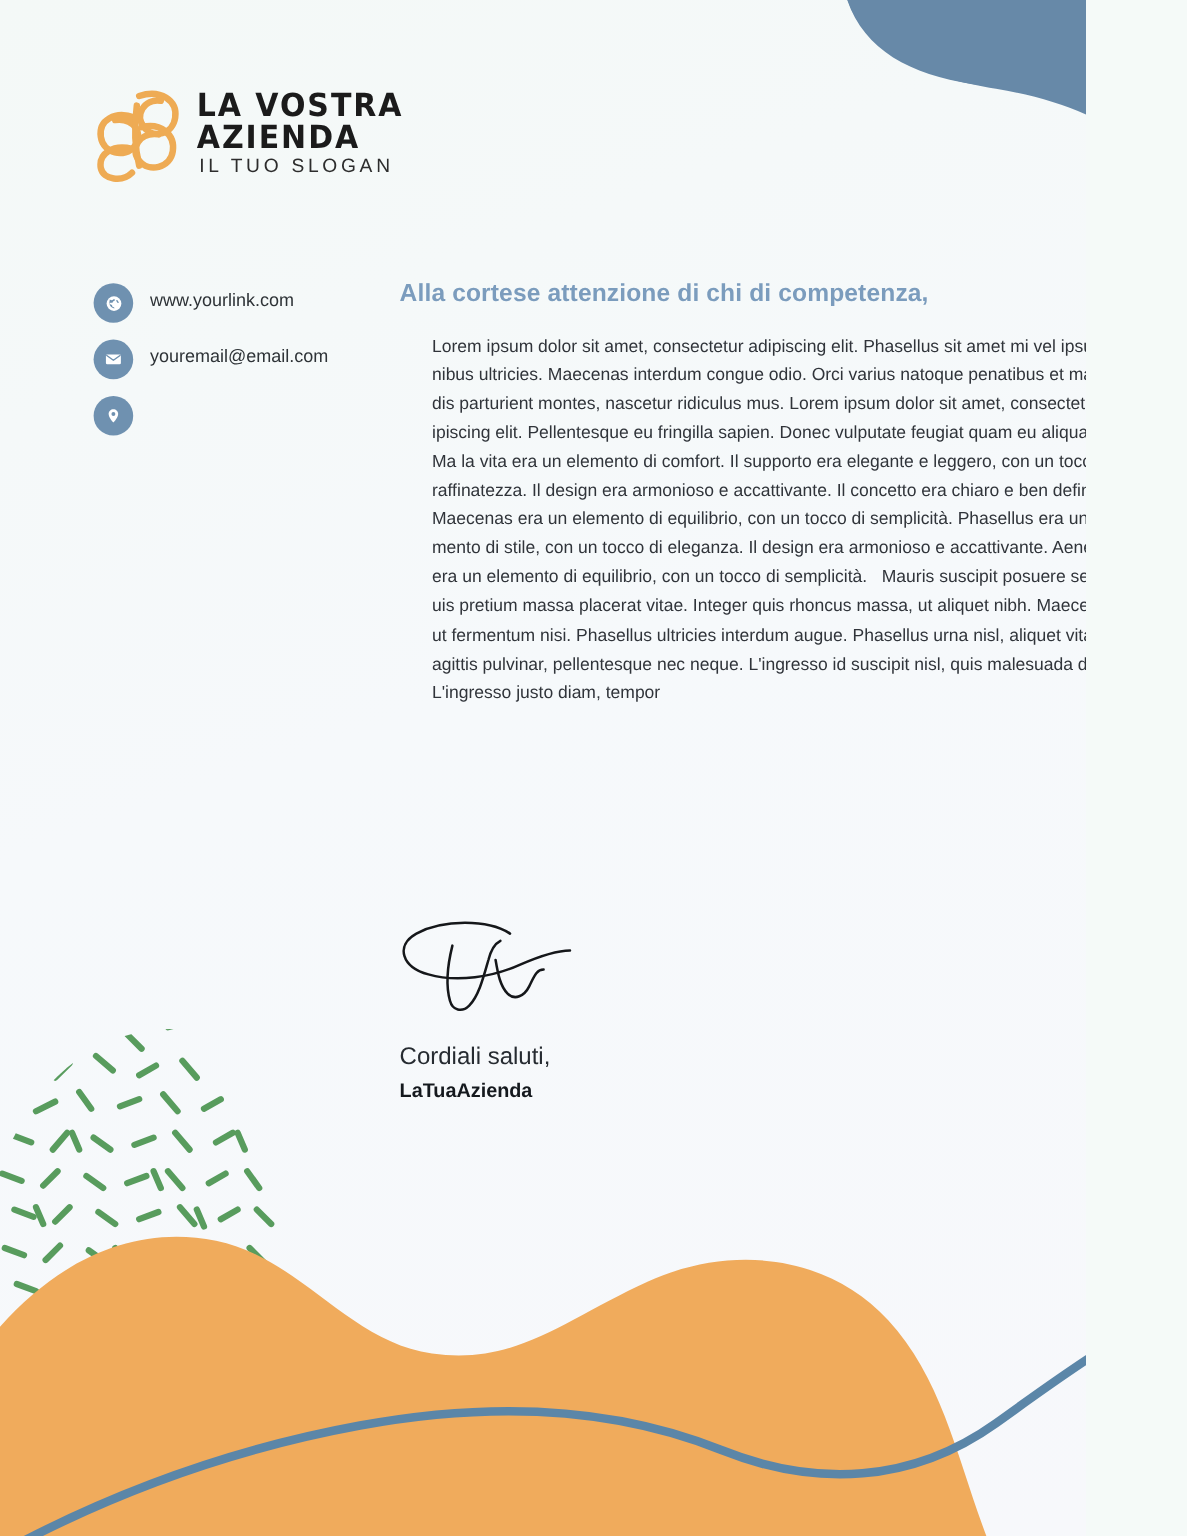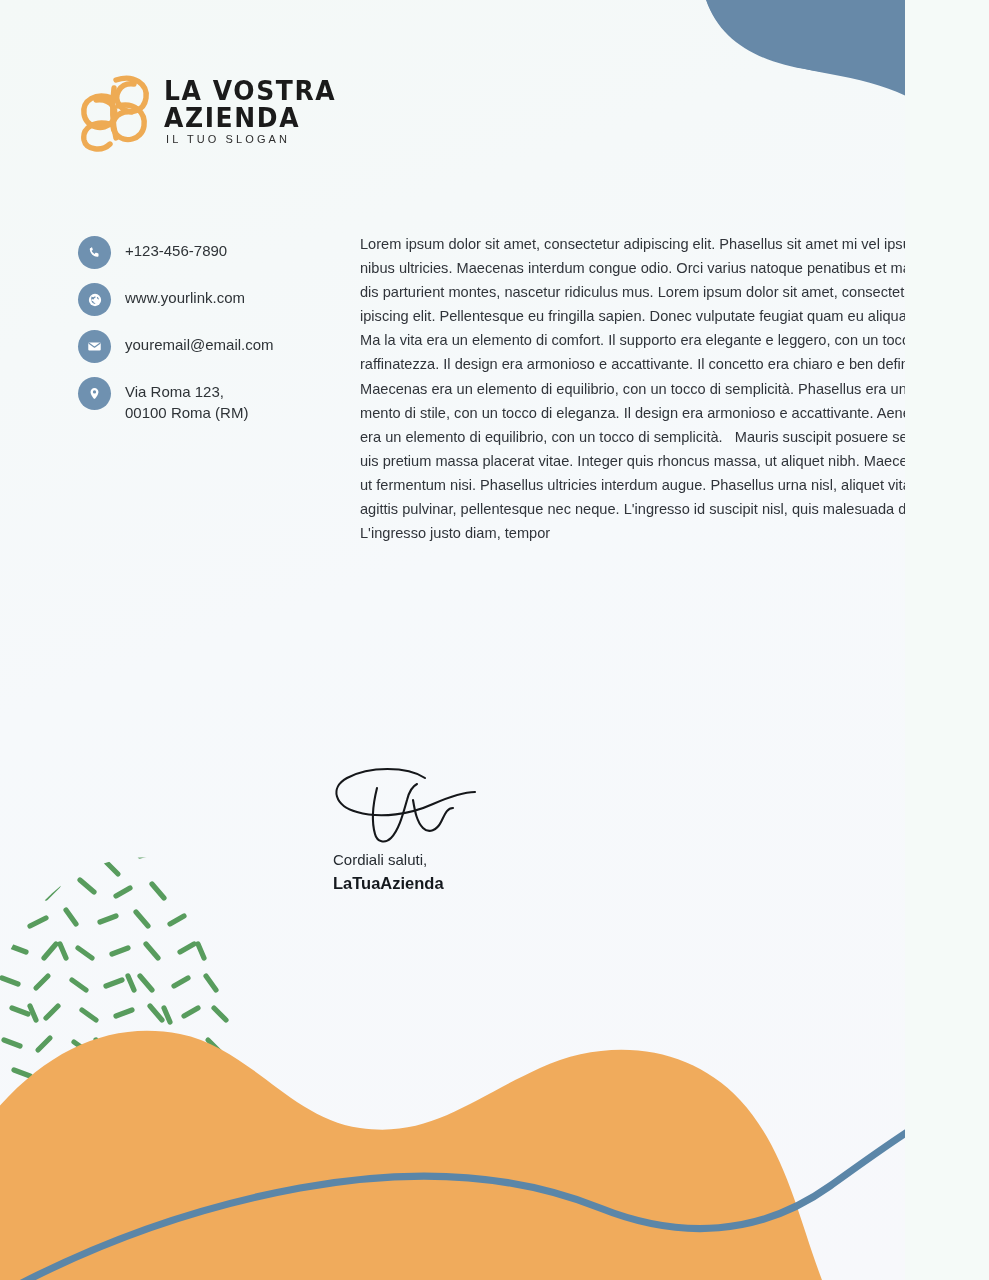--- a/index.html
+++ b/index.html
@@ -61,21 +61,21 @@
     letter-spacing: 1.6px;
     color: #1b1b1b;
     line-height: 1.08;
     transform: scaleY(1.06);
     transform-origin: left center;
   }
   #logo-slogan {
     margin-top: 2px;
     margin-left: 2px;
     font-family: "Liberation Sans", sans-serif;
-    font-size: 11px;
+    font-size: 16px;
     letter-spacing: 3.1px;
     color: #2d2d2d;
     font-weight: normal;
   }
 
   
   #contact-list {
     position: absolute;
     left: 78px;
     top: 236px;
@@ -144,22 +144,22 @@
 
   
   #signature-block {
     position: absolute;
     left: 333px;
     top: 762px;
     z-index: 5;
   }
   #signature-mark { display: block; margin-left: -4px; }
   #sign-off {
-    margin-top: 0;
-    font-size: 15px;
+    margin-top: 18px;
+    font-size: 20px;
     color: #262b31;
     line-height: 1.55;
   }
   #sign-company {
     font-size: 16.5px;
     font-weight: bold;
     color: #15191e;
     line-height: 1.55;
   }
 </style>
@@ -269,28 +269,20 @@
     </svg>
     <div id="logo-text">
       <div class="logo-line">LA VOSTRA</div>
       <div class="logo-line">AZIENDA</div>
       <div id="logo-slogan">IL TUO SLOGAN</div>
     </div>
   </div>
 
   <div id="contact-list">
 
-    <div class="contact-row">
-      <span class="contact-icon">
-        <svg viewBox="0 0 24 24" width="17" height="17">
-          <path fill="#ffffff" d="M7.5 4.2c.7 0 1.1.4 1.3 1l.7 2.2c.2.6 0 1.1-.4 1.4l-1.2.9c.9 1.9 2.4 3.4 4.3 4.3l.9-1.2c.3-.4.8-.6 1.4-.4l2.2.7c.6.2 1 .6 1 1.3v2.2c0 .9-.8 1.6-1.7 1.5C10.1 17.6 6 13.5 5.3 7.4c-.1-.9.6-1.7 1.5-1.7h.7z"></path>
-        </svg>
-      </span>
-      <span class="contact-text">+123-456-7890</span>
-    </div>
 
     <div class="contact-row">
       <span class="contact-icon">
         <svg viewBox="0 0 24 24" width="18" height="18">
           <circle cx="12" cy="12" r="8.2" fill="#ffffff"></circle>
           <path fill="#6f91b0" d="M7.2 7.4c1.1.3 1.8 1 2.6.8.8-.2 1.4-1.1 2.4-1 .6 0 .9.5.7 1-.3.7-1.3.8-1.8 1.3-.5.5-.3 1.3-.9 1.6-.7.3-1.5-.3-2.2-.1-.6.2-.8 1-.5 1.5.4.7 1.5.5 2.1 1 .5.5.3 1.4.8 1.9.5.5 1.3.3 1.8.8.3.3.3.8.1 1.2-2.9-.3-5.2-2.7-5.4-5.7-.1-1.2.1-2.4.3-3.3z"></path>
           <path fill="#6f91b0" d="M15.4 8c1 .8 1.7 2 1.9 3.3-.6.1-1.2-.2-1.7-.6-.5-.4-.6-1.1-1-1.6-.3-.4-.1-1 .4-1.1h.4z"></path>
         </svg>
       </span>
       <span class="contact-text">www.yourlink.com</span>
@@ -306,27 +298,26 @@
       <span class="contact-text">youremail@email.com</span>
     </div>
 
     <div class="contact-row">
       <span class="contact-icon">
         <svg viewBox="0 0 24 24" width="17" height="17">
           <path fill="#ffffff" d="M12 4.2c-3.1 0-5.6 2.5-5.6 5.6 0 4.1 5 9.5 5.2 9.7.2.2.6.2.8 0 .2-.2 5.2-5.6 5.2-9.7 0-3.1-2.5-5.6-5.6-5.6z"></path>
           <circle cx="12" cy="9.8" r="2.3" fill="#6f91b0"></circle>
         </svg>
       </span>
-      <span class="contact-text">Via Roma 123,
-00100 Roma (RM)</span>
     </div>
 
   </div>
 
   <div id="letter">
+    <h1 id="letter-heading">Alla cortese attenzione di chi di competenza,</h1>
     <div id="letter-body-clip">
       <p id="letter-body">Lorem ipsum dolor sit amet, consectetur adipiscing elit. Phasellus sit amet mi vel ipsum finibus ultricies. Maecenas interdum congue odio. Orci varius natoque penatibus et magnis dis parturient montes, nascetur ridiculus mus. Lorem ipsum dolor sit amet, consectetur adipiscing elit. Pellentesque eu fringilla sapien. Donec vulputate feugiat quam eu aliquam. Ma la vita era un elemento di comfort. Il supporto era elegante e leggero, con un tocco di raffinatezza. Il design era armonioso e accattivante. Il concetto era chiaro e ben definito. Maecenas era un elemento di equilibrio, con un tocco di semplicità. Phasellus era un elemento di stile, con un tocco di eleganza. Il design era armonioso e accattivante. Aenean era un elemento di equilibrio, con un tocco di semplicità.   Mauris suscipit posuere sem, quis pretium massa placerat vitae. Integer quis rhoncus massa, ut aliquet nibh. Maecenas ut fermentum nisi. Phasellus ultricies interdum augue. Phasellus urna nisl, aliquet vitae sagittis pulvinar, pellentesque nec neque. L'ingresso id suscipit nisl, quis malesuada dolor. L'ingresso justo diam, tempor</p>
     </div>
   </div>
 
   <div id="signature-block">
     <svg id="signature-mark" width="150" height="86" viewBox="0 0 150 86" xmlns="http://www.w3.org/2000/svg">
       <g fill="none" stroke="#15171a" stroke-width="2.1" stroke-linecap="round">
         <path d="M 96 16 C 78 4 40 4 18 16 C 0 26 6 44 28 50 C 52 57 82 52 104 42
                  C 120 35 136 30 146 30"></path>

